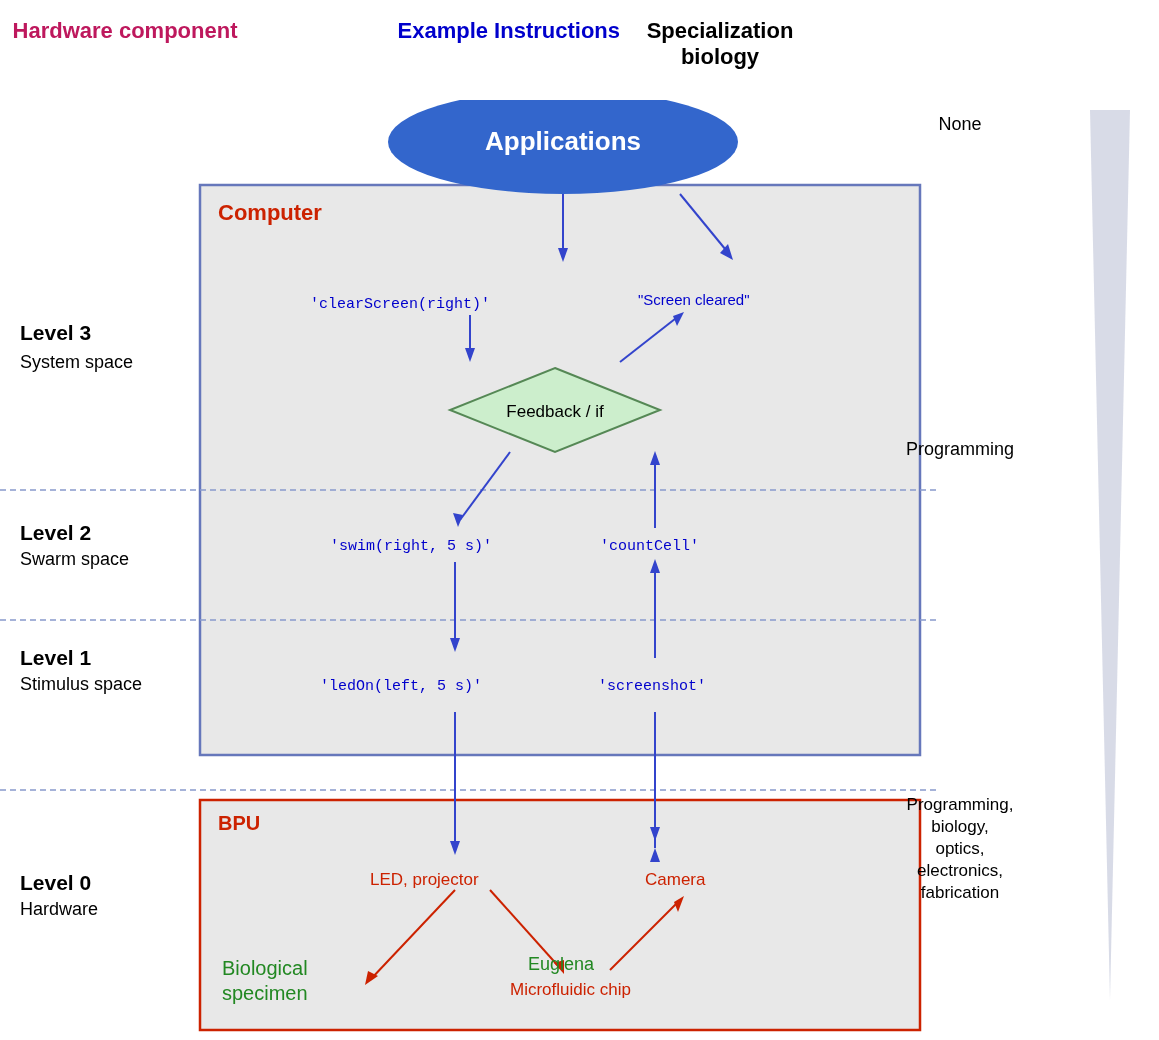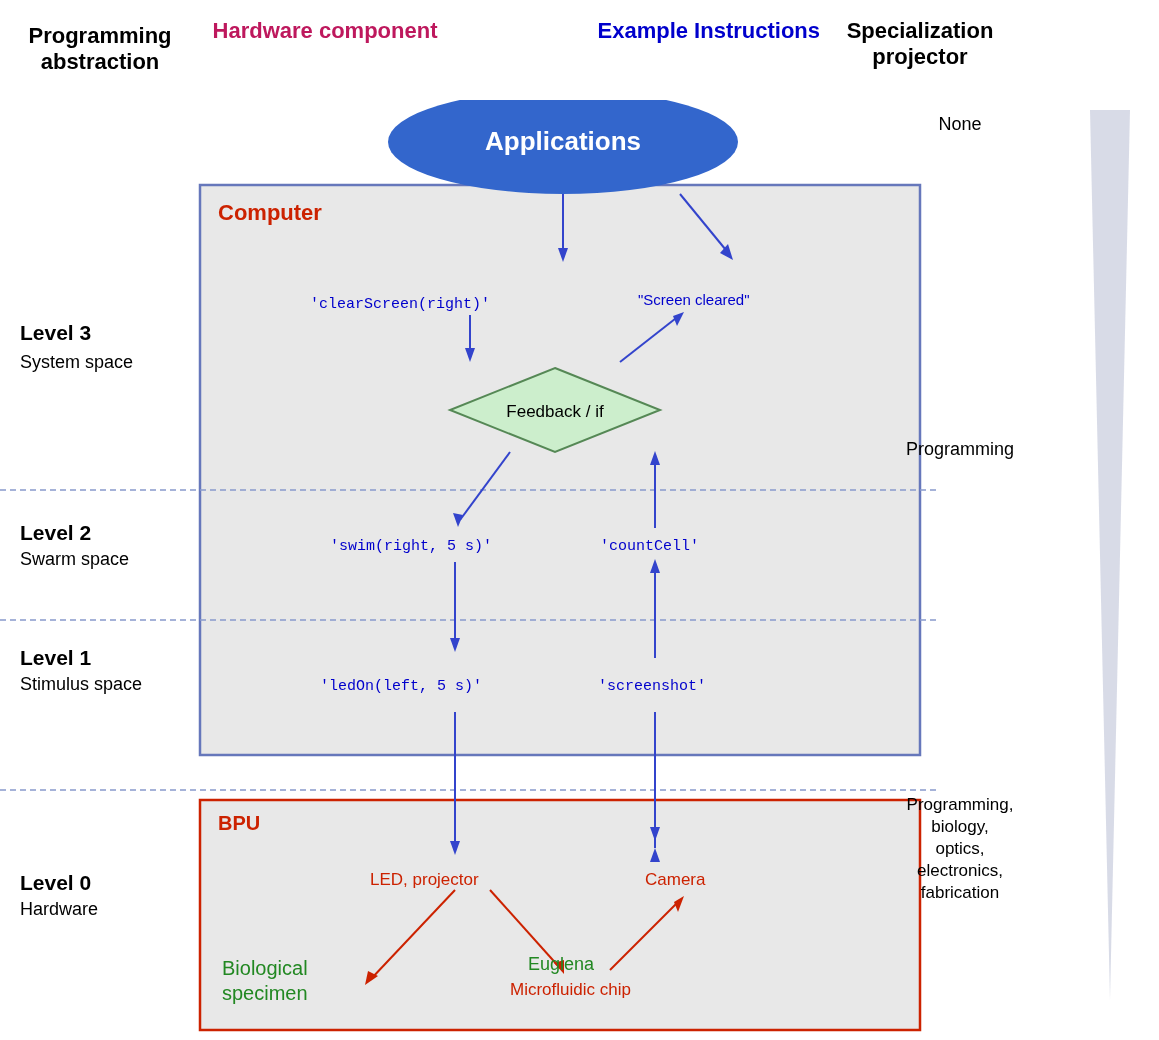--- a/index.html
+++ b/index.html
@@ -56,24 +56,23 @@
       color: #000;
       line-height: 1.2;
     }
   </style>
 </head>
 <body>
 
 <div>
 
   <div class="header-row">
-    <div class="header-prog-abs">Programming abstraction</div>
     <div class="header-hw-comp">Hardware component</div>
     <div class="header-example">Example Instructions</div>
-    <div class="header-spec">Specialization projector</div>
+    <div class="header-spec">Specialization biology</div>
   </div>
 
   <svg style="position:absolute;top:100px;left:0;width:1159px;height:940px;">
 
     <rect x="200" y="85" width="720" height="570" fill="#e8e8e8" stroke="#6677bb" stroke-width="2.5"></rect>
 
     <rect x="200" y="700" width="720" height="230" fill="#e8e8e8" stroke="#cc2200" stroke-width="2.5"></rect>
 
     <ellipse cx="563" cy="42" rx="175" ry="52" fill="#3366cc"></ellipse>
     <text x="563" y="50" text-anchor="middle" font-size="26" fill="white" font-weight="bold" font-family="Arial">Applications</text>

